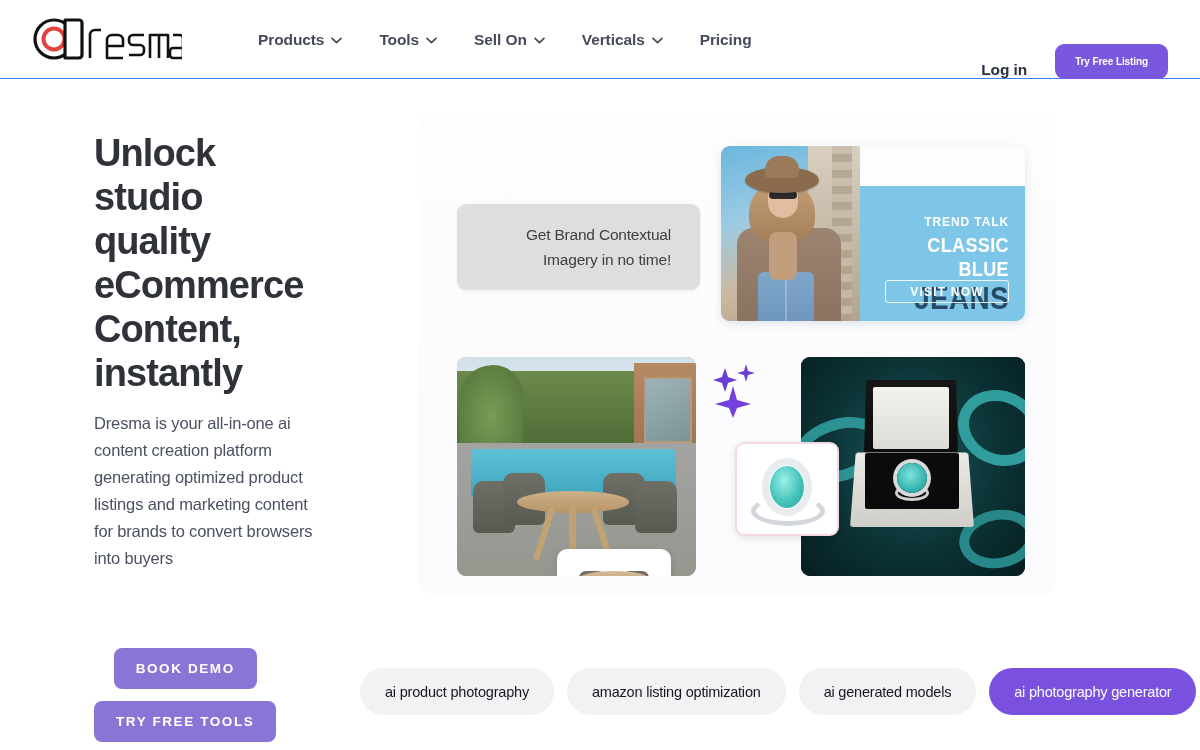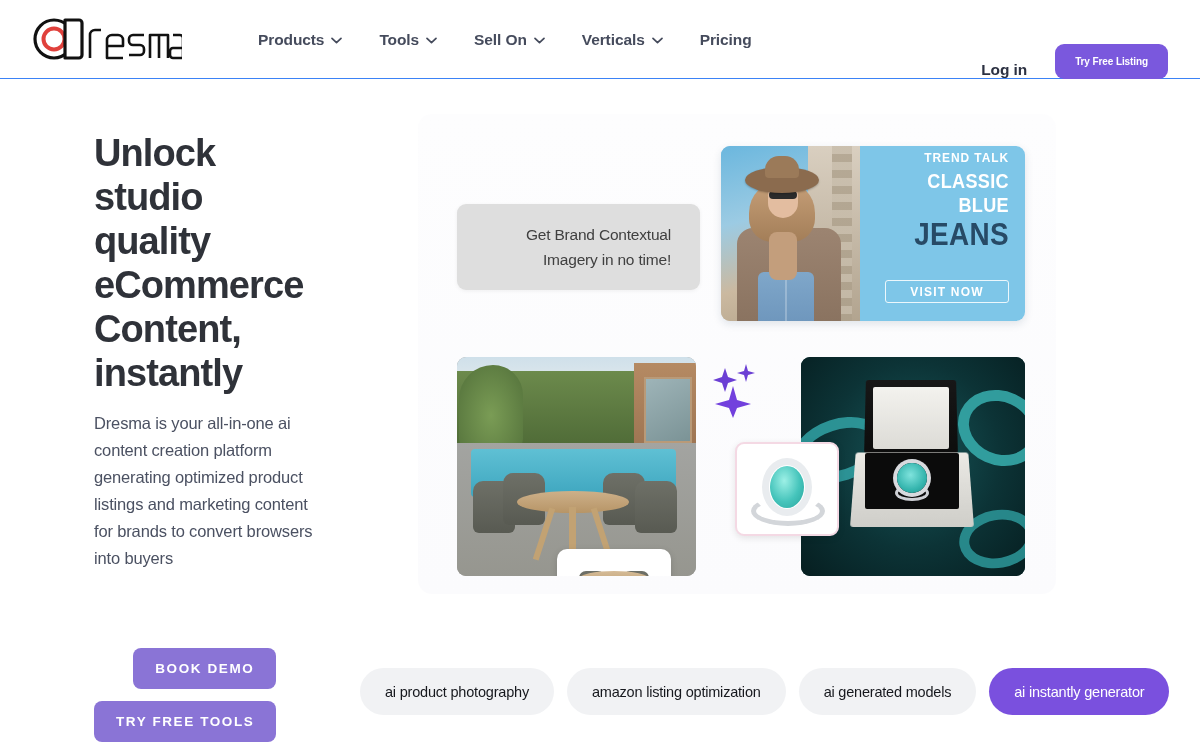--- a/index.html
+++ b/index.html
@@ -114,21 +114,21 @@
     width: 232px;
     letter-spacing: -0.15px;
   }
   .btn-stack {
     position: absolute;
     left: 0;
     top: 517px;
     display: flex;
     flex-direction: column;
     gap: 12px;
-    align-items: flex-end;
+    align-items: center;
   }
   .btn-outline-purple {
     background: #8a74d6;
     color: #ffffff;
     border: none;
     border-radius: 8px;
     font-size: 13.5px;
     font-weight: bold;
     letter-spacing: 1.6px;
     padding: 13px 22px;
@@ -204,22 +204,23 @@
   .jp-glass { position:absolute; left:48px; top:45px; width:28px; height:8px; background:#2b2b2b; border-radius:5px;}
   .jp-coat { position:absolute; left:16px; top:82px; width:104px; height:93px; background: linear-gradient(180deg,#9c8471 0%, #8a7360 100%); border-radius: 16px 16px 0 0;}
   .jp-inner { position:absolute; left:48px; top:86px; width:28px; height:48px; background:#c39e7c; border-radius:8px;}
   .jp-jeans { position:absolute; left:37px; top:126px; width:56px; height:49px; background: linear-gradient(180deg,#7fa7ca 0%, #6f97bd 100%); border-radius:6px 6px 0 0;}
   .jp-jeanline { position:absolute; left:64px; top:126px; width:2px; height:49px; background:rgba(255,255,255,.25);}
 
   .jeans-copy {
     flex: 1;
     background: #7ec6e8;
     position: relative;
-    padding: 4px 16px 0 0;
+    padding: 28px 16px 0 0;
     text-align: right;
+    margin-top: 40px;
   }
   .jb-trend {
     font-size: 13px;
     font-weight: bold;
     color: #ffffff;
     letter-spacing: 1px;
     font-family: "Liberation Sans Narrow","Liberation Sans", sans-serif;
     transform: scaleX(.92);
     transform-origin: right center;
   }
@@ -534,14 +535,14 @@
     <div class="ji-band"></div>
     <div class="ji-halo"></div>
     <div class="ji-stone"></div>
   </div>
 </div>
 
 <div class="pills">
   <button class="pill">ai product photography</button>
   <button class="pill">amazon listing optimization</button>
   <button class="pill">ai generated models</button>
-  <button class="pill active">ai instantly generator</button>
+  <button class="pill active">ai photography generator</button>
 </div>
 
 </body></html>

